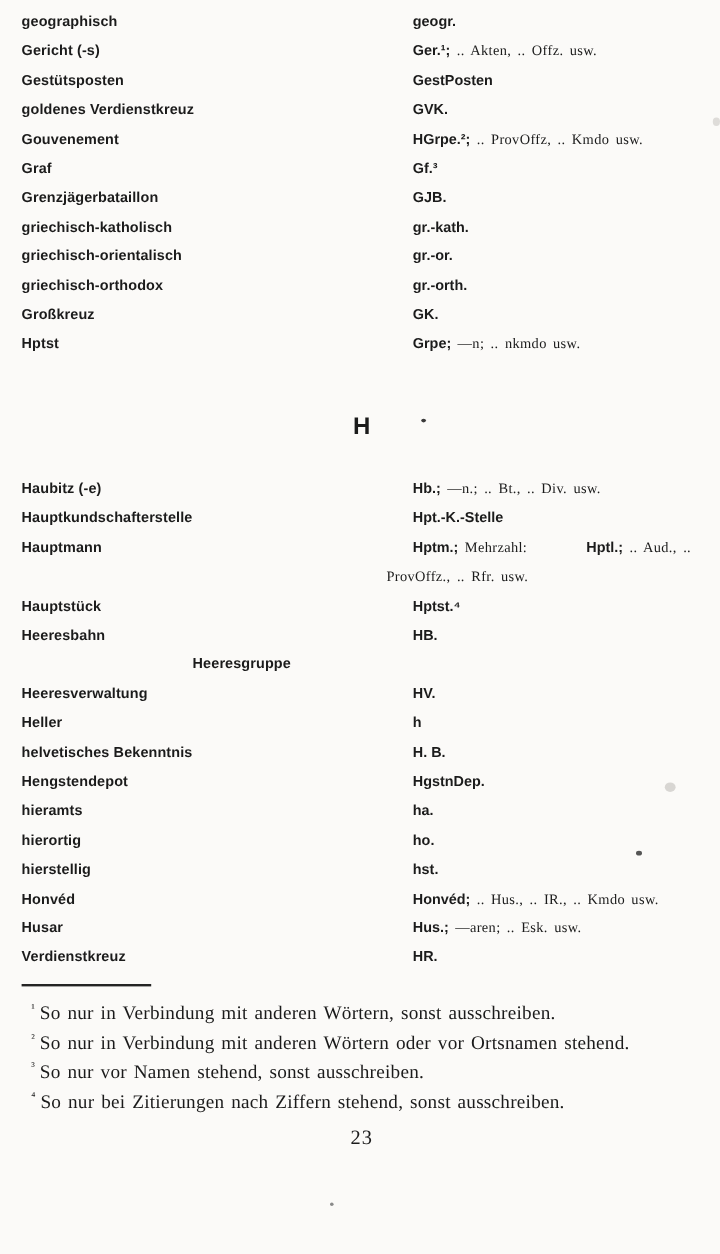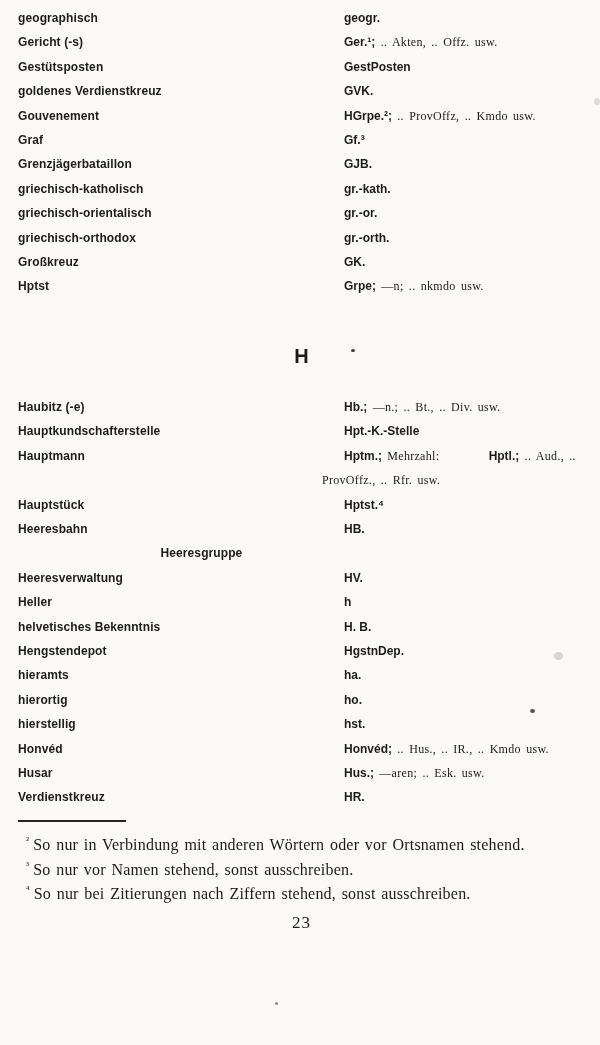--- a/index.html
+++ b/index.html
@@ -206,20 +206,21 @@
         <div class="term">Husar</div>
         <div class="abbr"><span class="seg-b">Hus.;</span><span class="seg-r"> —aren; .. Esk. usw.</span></div>
       </div>
       <div class="row">
         <div class="term">Verdienstkreuz</div>
         <div class="abbr"><span class="seg-b">HR.</span></div>
       </div>
     </div>
   <div class="fnrule"></div>
   <div class="footnotes">
+      <div class="footnote"><sup>¹</sup><span>So nur in Verbindung mit anderen Wörtern, sonst ausschreiben.</span></div>
       <div class="footnote"><sup>²</sup><span>So nur in Verbindung mit anderen Wörtern oder vor Ortsnamen stehend.</span></div>
       <div class="footnote"><sup>³</sup><span>So nur vor Namen stehend, sonst ausschreiben.</span></div>
       <div class="footnote"><sup>⁴</sup><span>So nur bei Zitierungen nach Ziffern stehend, sonst ausschreiben.</span></div>
     </div>
   <div class="pageno">23</div>
   <div class="speck s1"></div>
   <div class="speck s2"></div>
   <div class="speck s3"></div>
   <div class="speck s4"></div>
   <div class="speck s5"></div>

